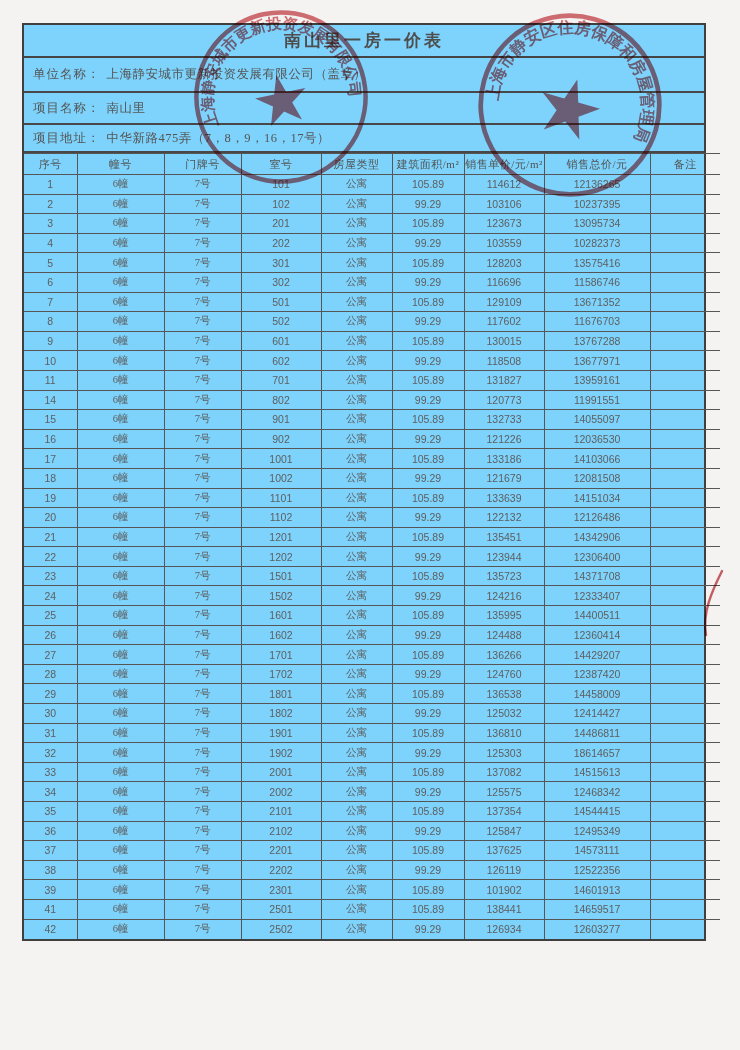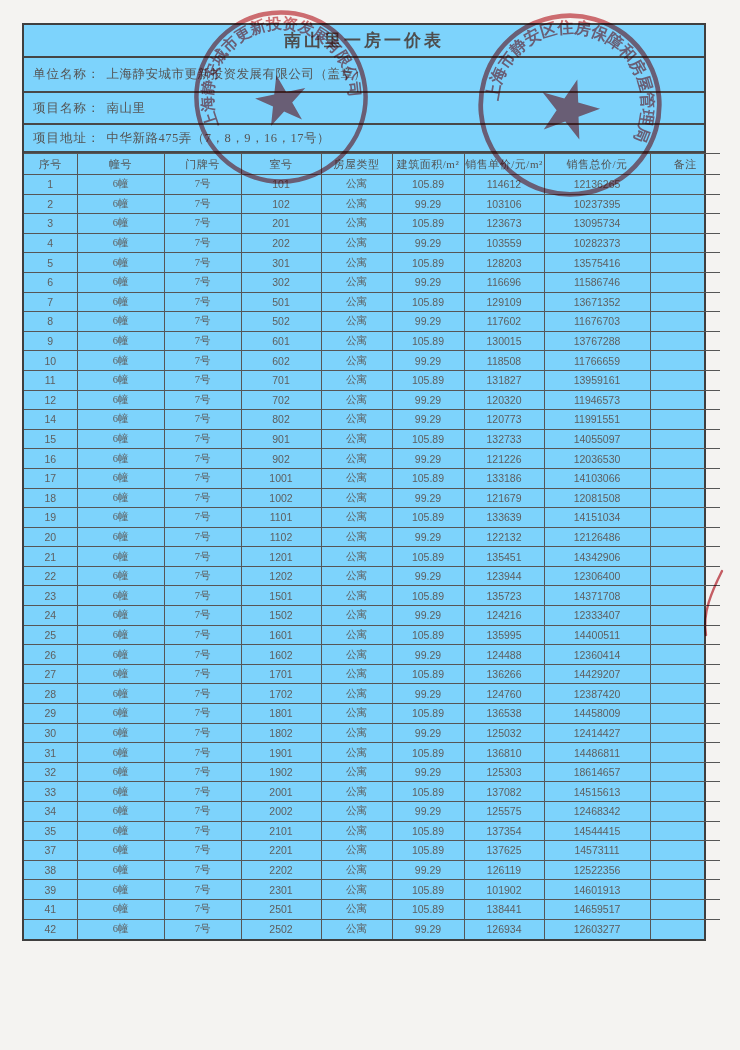--- a/index.html
+++ b/index.html
@@ -212,46 +212,35 @@
             <td></td>
           </tr>
           <tr>
             <td>10</td>
             <td class="cjk">6幢</td>
             <td class="cjk">7号</td>
             <td>602</td>
             <td class="cjk">公寓</td>
             <td>99.29</td>
             <td>118508</td>
-            <td>11766659</td>
+            <td>13677971</td>
             <td></td>
           </tr>
           <tr>
             <td>11</td>
             <td class="cjk">6幢</td>
             <td class="cjk">7号</td>
             <td>701</td>
             <td class="cjk">公寓</td>
             <td>105.89</td>
             <td>131827</td>
             <td>13959161</td>
             <td></td>
           </tr>
           <tr>
-            <td>12</td>
-            <td class="cjk">6幢</td>
-            <td class="cjk">7号</td>
-            <td>702</td>
-            <td class="cjk">公寓</td>
-            <td>99.29</td>
-            <td>120320</td>
-            <td>11946573</td>
-            <td></td>
-          </tr>
-          <tr>
             <td>14</td>
             <td class="cjk">6幢</td>
             <td class="cjk">7号</td>
             <td>802</td>
             <td class="cjk">公寓</td>
             <td>99.29</td>
             <td>120773</td>
             <td>11991551</td>
             <td></td>
           </tr>
@@ -477,20 +466,31 @@
           </tr>
           <tr>
             <td>35</td>
             <td class="cjk">6幢</td>
             <td class="cjk">7号</td>
             <td>2101</td>
             <td class="cjk">公寓</td>
             <td>105.89</td>
             <td>137354</td>
             <td>14544415</td>
+            <td></td>
+          </tr>
+          <tr>
+            <td>36</td>
+            <td class="cjk">6幢</td>
+            <td class="cjk">7号</td>
+            <td>2102</td>
+            <td class="cjk">公寓</td>
+            <td>99.29</td>
+            <td>125847</td>
+            <td>12495349</td>
             <td></td>
           </tr>
           <tr>
             <td>37</td>
             <td class="cjk">6幢</td>
             <td class="cjk">7号</td>
             <td>2201</td>
             <td class="cjk">公寓</td>
             <td>105.89</td>
             <td>137625</td>

